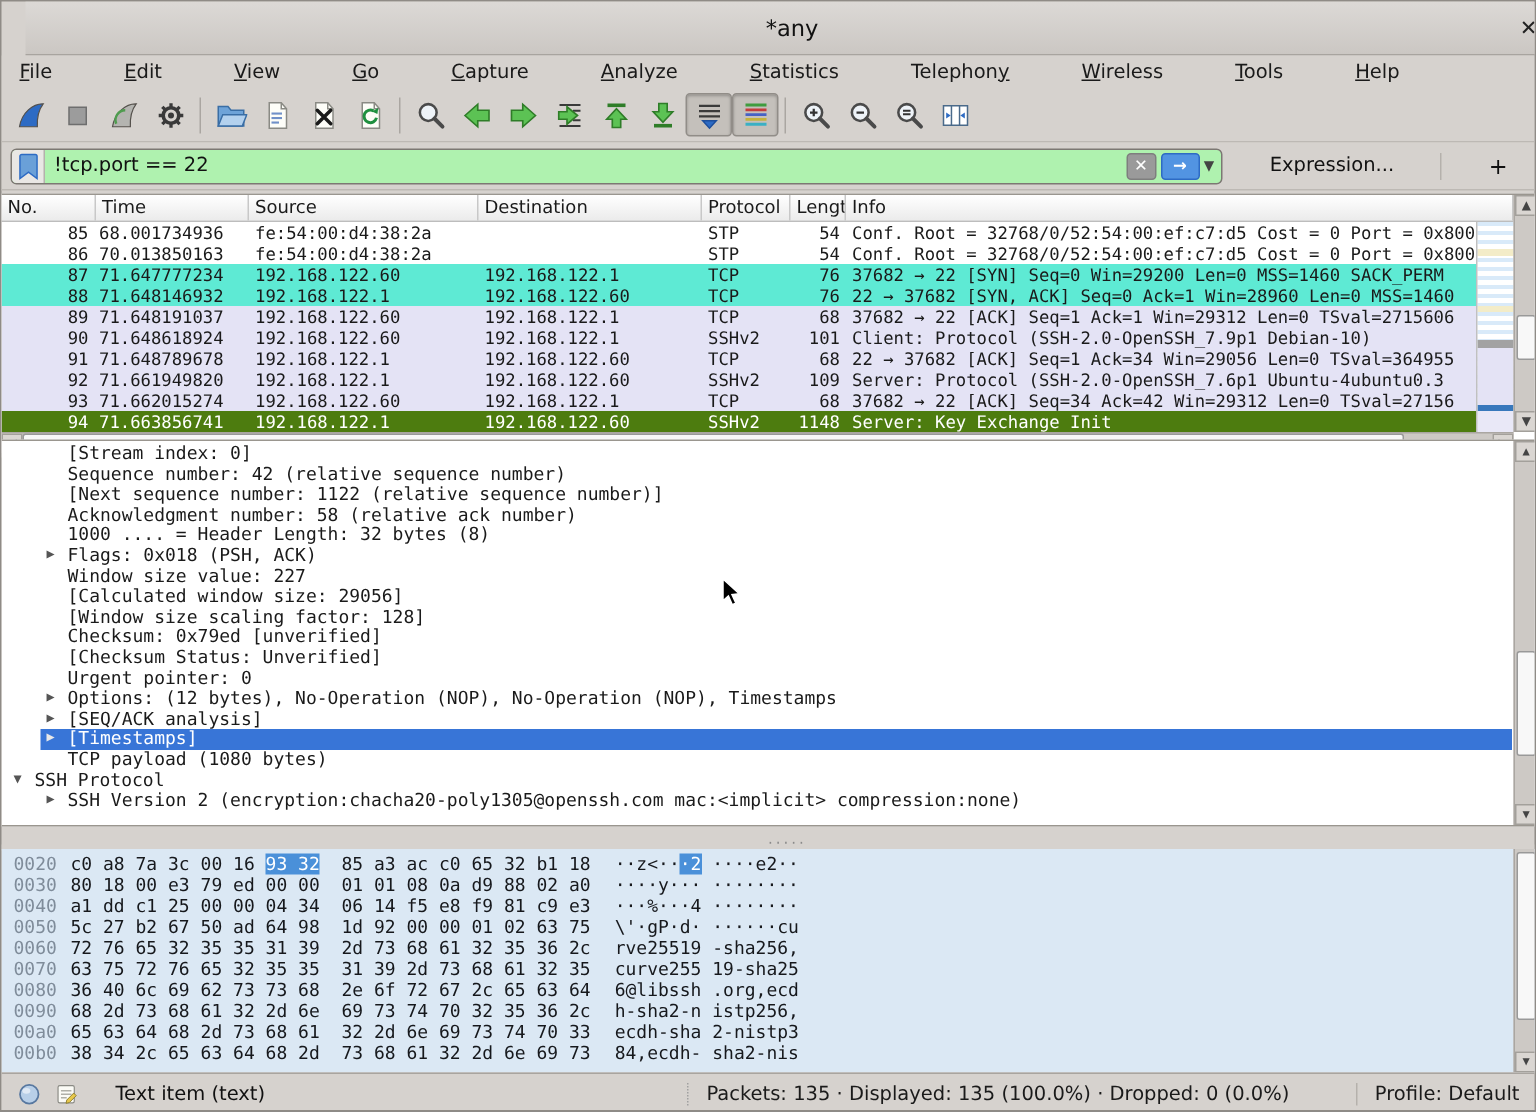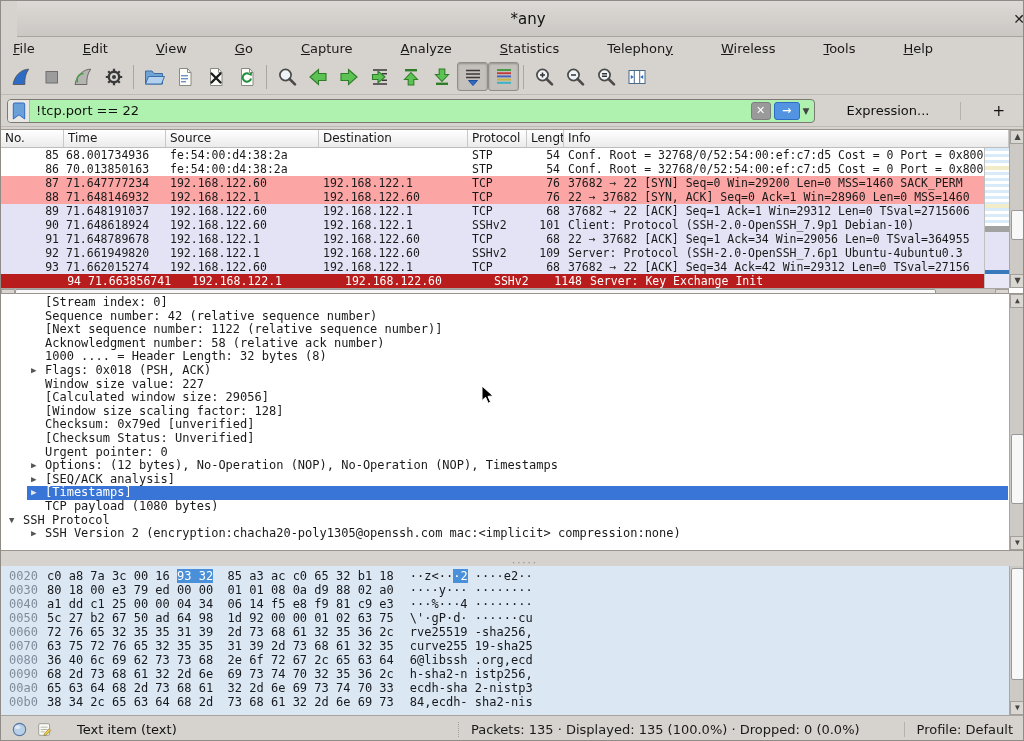--- a/index.html
+++ b/index.html
@@ -50,22 +50,22 @@
     font-family:"DejaVu Sans Mono","Liberation Mono",monospace;font-size:11.5px;}
   .prow{display:flex;height:14px;line-height:14px;white-space:nowrap;}
   .pc{overflow:hidden;flex-shrink:0;}
   .c-no{width:63px;text-align:right;padding-right:5px;}
   .c-time{width:102px;padding-left:2px;}
   .c-src{width:153px;padding-left:4px;}
   .c-dst{width:149px;padding-left:4px;}
   .c-proto{width:59px;padding-left:4px;}
   .c-len{width:37px;text-align:right;padding-right:4px;}
   .c-info{flex:1;padding-left:4px;}
-  .prow.white{background:#ffffff;} .prow.gray{background:#fca5a5;}
-  .prow.lav{background:#e4e3f5;} .prow.sel{background:#b91c1c;color:#fff;padding-left:22px;}
+  .prow.white{background:#ffffff;} .prow.gray{background:#5eead4;}
+  .prow.lav{background:#e4e3f5;} .prow.sel{background:#4d7c0f;color:#fff;}
   
   #minimap{position:absolute;left:983px;top:18px;width:25px;height:140px;border-left:1px solid #c0c0c0;
     background:
       linear-gradient(to bottom, rgba(0,0,0,0) 0 13%, #f3ecc8 13% 16%, rgba(0,0,0,0) 16% 40%, #f3ecc8 40% 43%,
         rgba(0,0,0,0) 43% 56%, #a2a2a2 56% 60%, #e4e3f5 60% 87%, #3878bc 87% 90%, #e9e8f7 90% 100%),
       repeating-linear-gradient(to bottom,#d9eaf9 0 3px,#ffffff 3px 6px);}
   .vsb{position:absolute;width:16px;background:#cdc9c5;border-left:1px solid #aaa6a1;}
   .sbbtn{position:absolute;left:0;width:15px;height:14px;background:#dad6d2;border:1px solid #a3a09b;
     font-size:8px;line-height:12px;text-align:center;color:#444;}
   .sbthumb{position:absolute;left:1px;width:13px;background:#f8f8f8;border:1px solid #999;border-radius:2px;}

